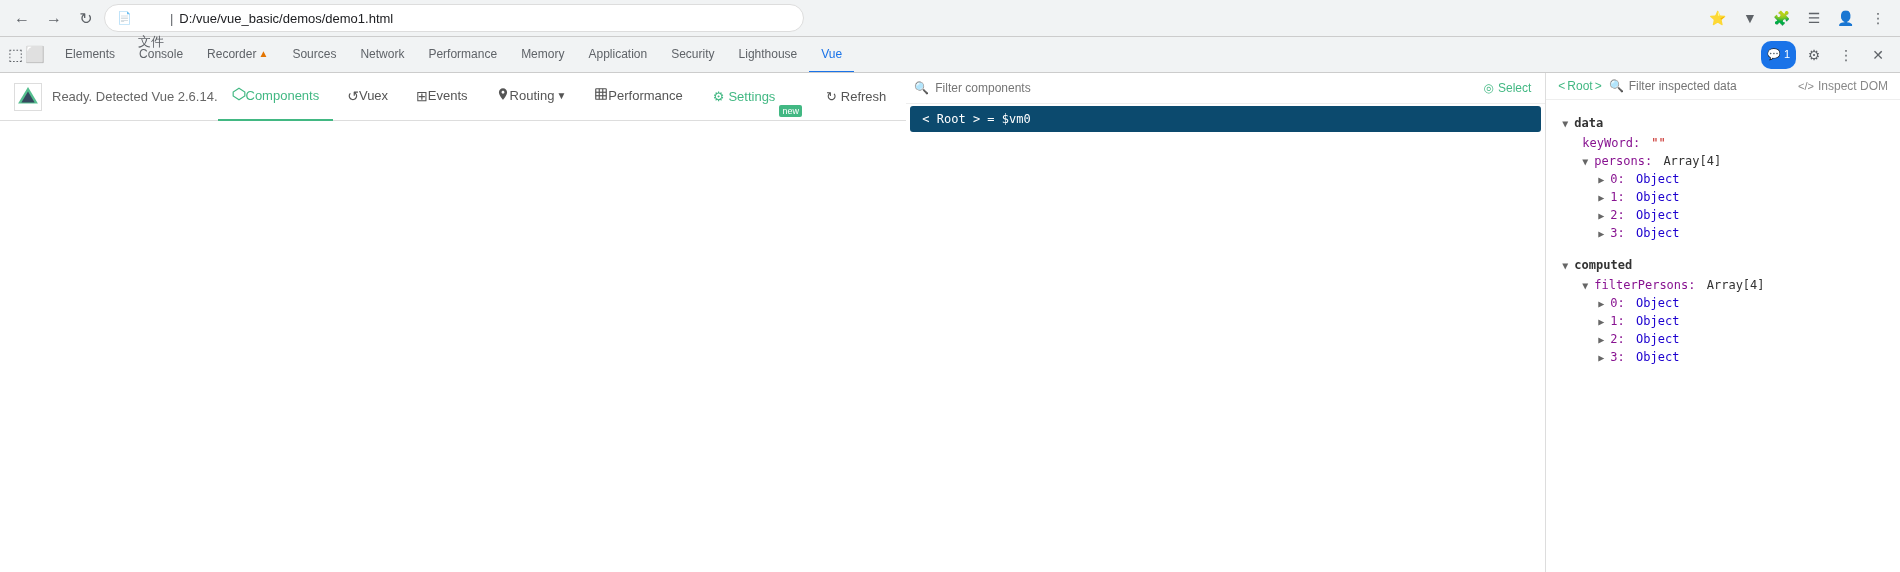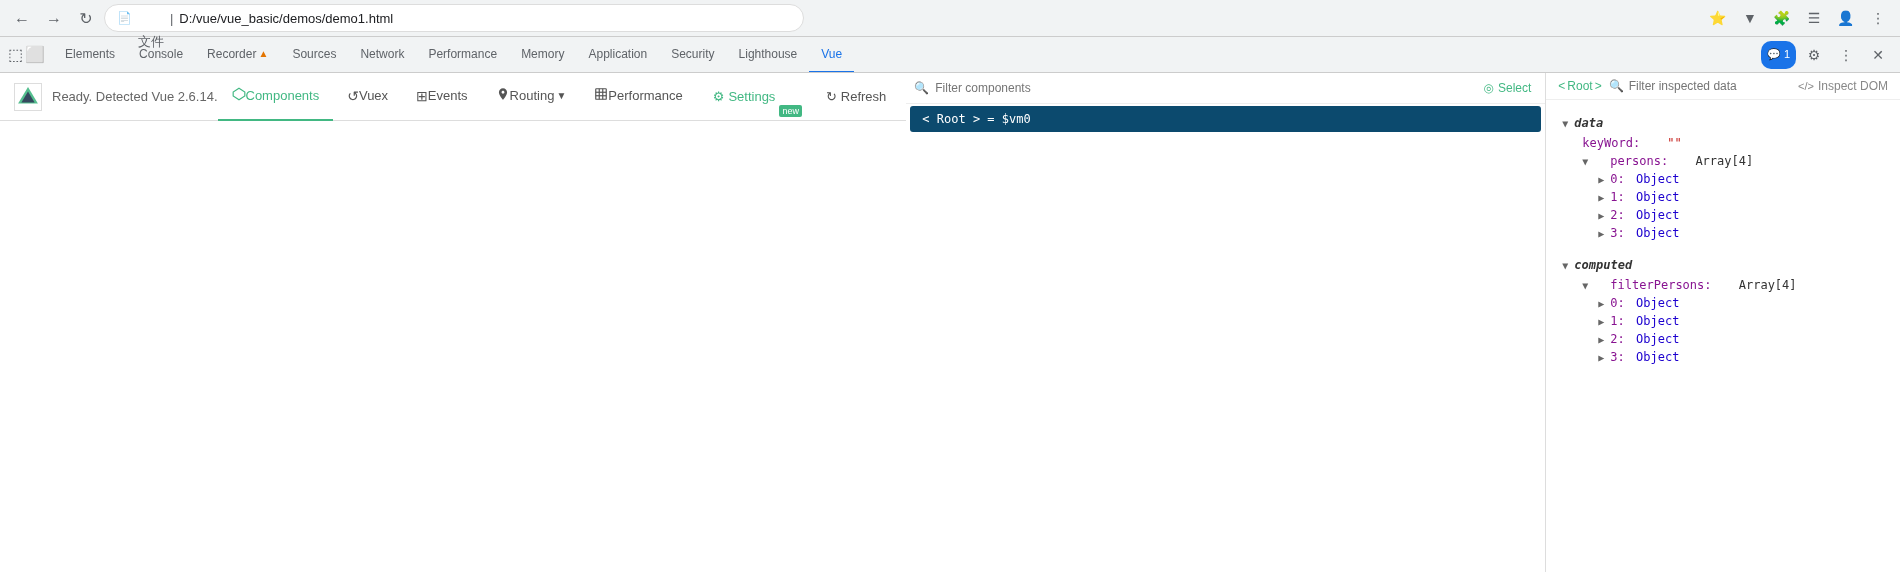--- a/index.html
+++ b/index.html
@@ -266,24 +266,24 @@
       font-family: monospace;
       font-size: 12px;
     }
     .section-header {
       display: flex; align-items: center; gap: 6px;
       margin: 8px 0 4px 0;
       color: #333;
       font-weight: bold;
     }
     .triangle { color: #666; font-size: 10px; cursor: pointer; }
-    .section-name { color: #333; font-style: italic; }
+    .section-name { color: #333; }
     .prop-line {
       padding: 2px 0 2px 20px;
-      display: flex; align-items: center; gap: 20px;
+      display: flex; align-items: center; gap: 4px;
     }
     .prop-key { color: #881391; }
     .prop-value-string { color: #c41a16; }
     .prop-value { color: #1c00cf; }
     .prop-value-array { color: #333; }
     .prop-expand { color: #666; font-size: 10px; cursor: pointer; margin-right: 2px; }
     .sub-prop-line {
       padding: 2px 0 2px 36px;
       display: flex; align-items: center; gap: 4px;
     }

